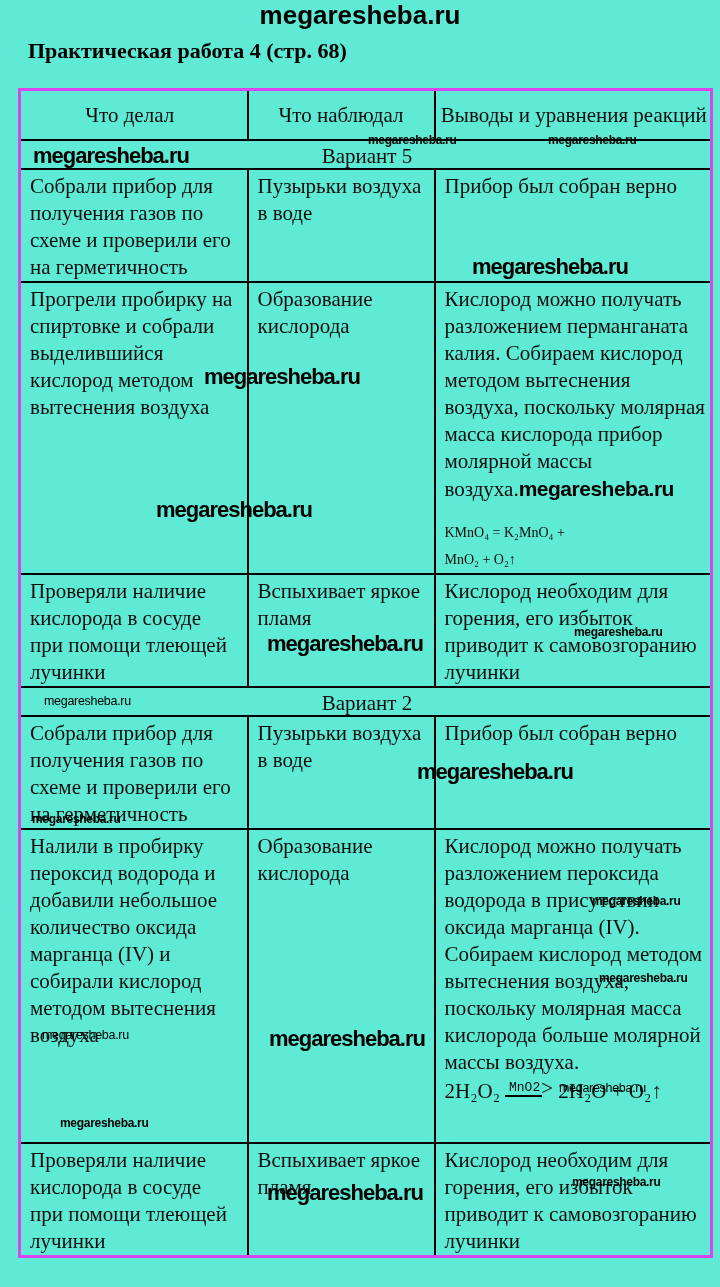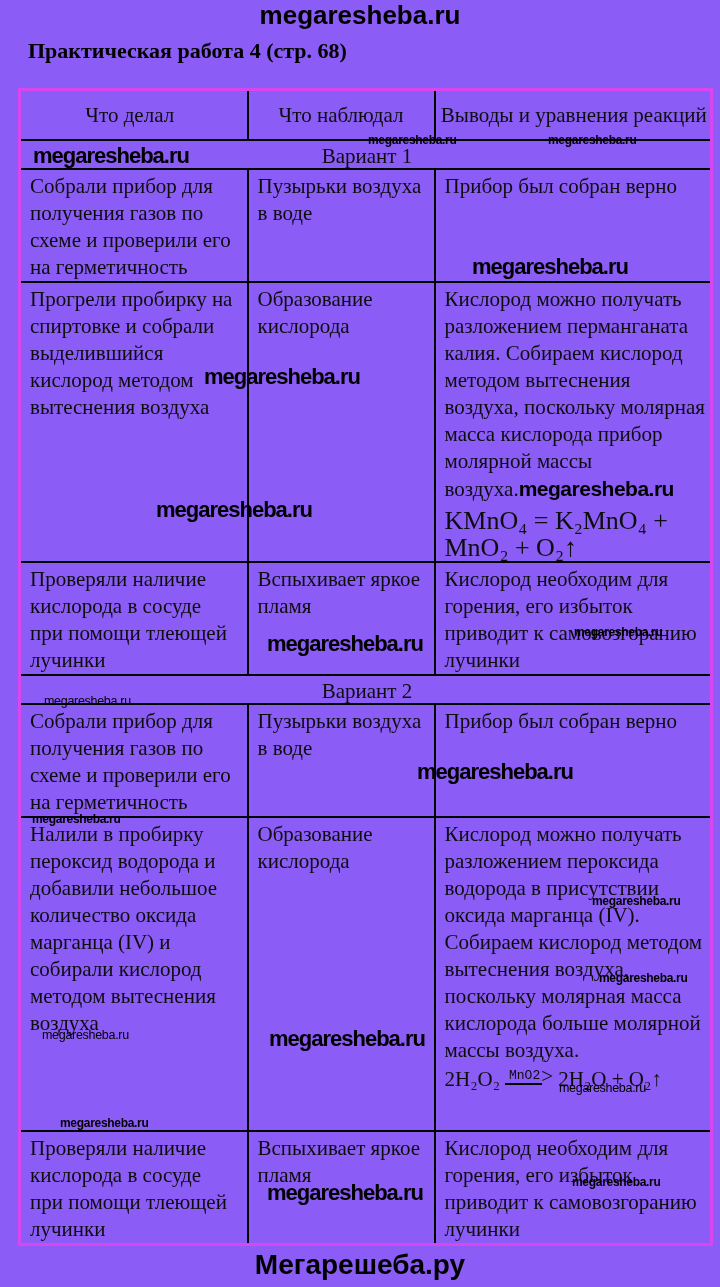--- a/index.html
+++ b/index.html
@@ -1,17 +1,17 @@
 <!DOCTYPE html>
 <html><head>
 <meta charset="utf-8">
 <style>
   html,body { margin:0; padding:0; background:#ffffff; }
   .page {
-    position:relative; width:720px; height:1287px; background:#8b5cf6;
+    position:relative; width:720px; height:1287px; background:#5eead4;
     font-family:"Liberation Serif","DejaVu Serif",serif; color:#0d0d0d; overflow:hidden;
   }
   .site-title {
     position:absolute; left:0; top:0; width:720px; text-align:center;
     font-family:"Liberation Sans","DejaVu Sans",sans-serif; font-weight:bold; font-size:26px; color:#000;
   }
   .heading {
     position:absolute; left:28px; top:38px;
     font-size:22px; font-weight:bold; color:#000;text-align:center;
   }
@@ -22,21 +22,21 @@
     font-size:21px; line-height:27px;
   }
   table.report td { border:2px solid #000; vertical-align:top; padding:3px 6px 0 9px; }
   table.report td.c1 { padding-right:12px; }
   table.report td.c3 { padding-right:2px; }
   tr.hdr td { text-align:center; vertical-align:middle; padding:2px 4px; line-height:26px; }
   td.variant { text-align:center; padding:0 0 0 0; line-height:24px; vertical-align:middle; }
   .rh50 { height:50px; } .rh22 { height:22px; } .rh20 { height:20px;margin-top:32px; }
   .rh102 { height:102px; } .rh312 { height:272px; } .rh104 { height:104px; }
   .rh314 { height:314px; } .rh101 { height:101px; }
-  .equation { margin-top:4px; white-space:pre-line; font-size:26px; line-height:27px; }
+  .equation { margin-top:16px; white-space:pre-line; font-size:14px; line-height:27px; }
   .equation2 { margin-top:2px; white-space:nowrap; font-size:21px; line-height:27px; }
   .arrow-label {
     display:inline-block; font-size:13px; line-height:13px;
     border-bottom:2px solid #000; padding:0 2px 1px 4px; margin-left:5px;
     position:relative; top:-7px;font-family:Liberation Mono, monospace;
   }
   .arrow-head { position:relative; top:-3px; margin-left:-1px; }
   .wm {
     position:absolute; z-index:5; color:#000; white-space:nowrap;
     font-family:"Liberation Sans","DejaVu Sans",sans-serif; font-weight:bold;
@@ -68,21 +68,21 @@
         <col style="width:277px">
     </colgroup>
     <tbody>
         <tr class="hdr rh50">
       <td class="c1">Что делал</td>
       <td>Что наблюдал</td>
       <td class="c3">Выводы и уравнения реакций</td>
     </tr>
 
     <tr class="rh22">
-      <td class="variant" colspan="3">Вариант 1</td>
+      <td class="variant" colspan="3">Вариант 5</td>
     </tr>
     <tr class="rh102">
       <td class="c1">Собрали прибор для получения газов по схеме и проверили его на герметичность</td>
       <td>Пузырьки воздуха в воде</td>
       <td class="c3">Прибор был собран верно</td>
     </tr>
     <tr class="rh312">
       <td class="c1">Прогрели пробирку на спиртовке и собрали выделившийся кислород методом вытеснения воздуха</td>
       <td>Образование кислорода</td>
       <td class="c3">
@@ -134,14 +134,13 @@
   <span class="wm wm-sm" style="left:32px;  top:812px;">megaresheba.ru</span>
   <span class="wm wm-sm" style="left:592px; top:894px;">megaresheba.ru</span>
   <span class="wm wm-sm" style="left:599px; top:971px;">megaresheba.ru</span>
   <span class="wm wm-lt" style="left:42px;  top:1028px;">megaresheba.ru</span>
   <span class="wm wm-big" style="left:269px; top:1026px;">megaresheba.ru</span>
   <span class="wm wm-lt" style="left:559px; top:1081px;">megaresheba.ru</span>
   <span class="wm wm-sm" style="left:60px;  top:1116px;">megaresheba.ru</span>
   <span class="wm wm-big" style="left:267px; top:1180px;">megaresheba.ru</span>
   <span class="wm wm-sm" style="left:572px; top:1175px;">megaresheba.ru</span>
 
-  <div class="footer">Мегарешеба.ру</div>
 </div>
 
 </body></html>

